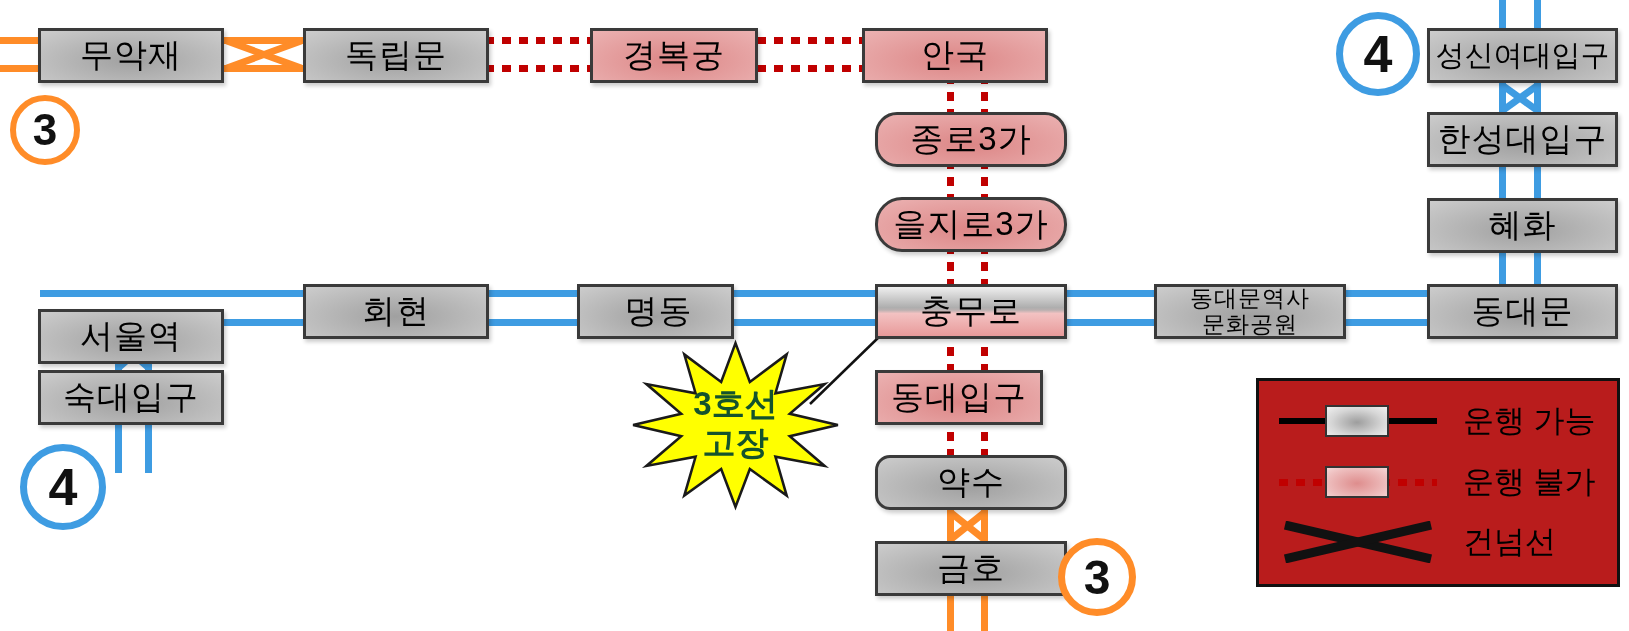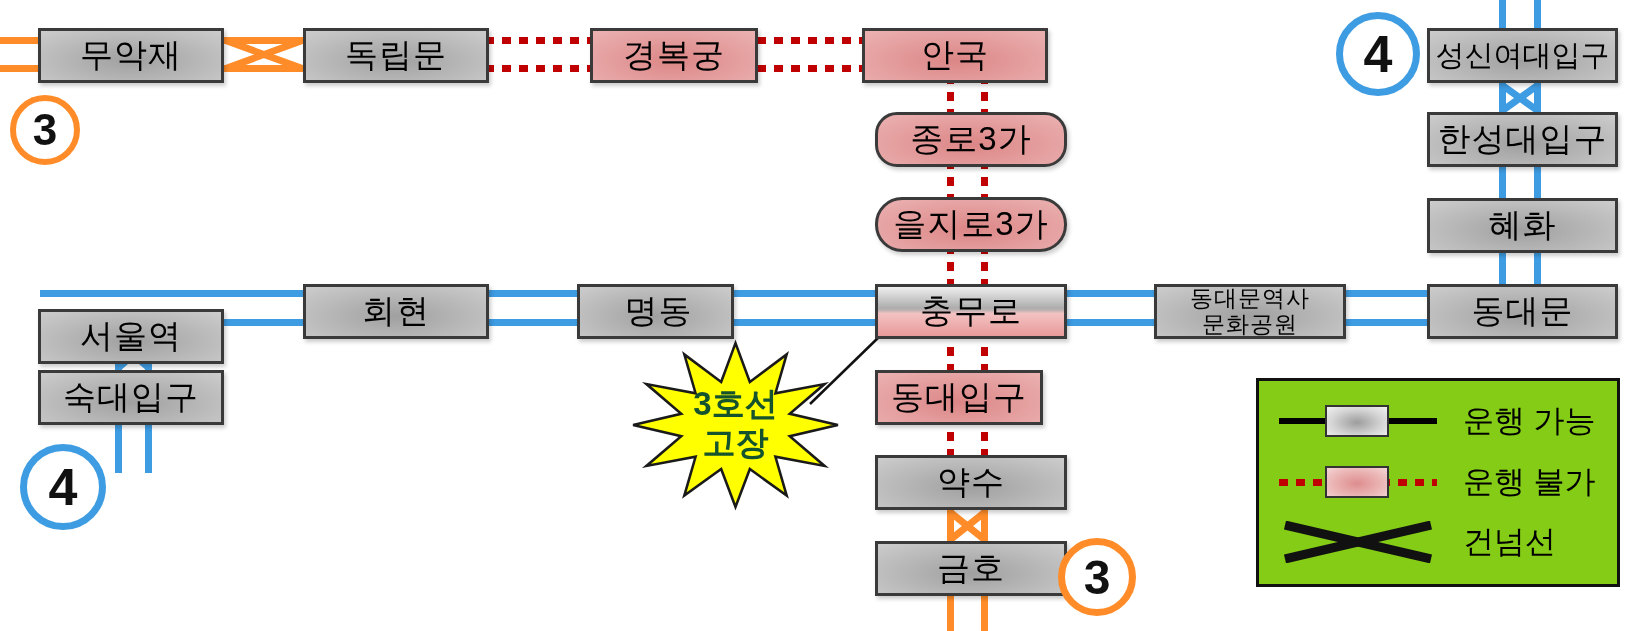--- a/index.html
+++ b/index.html
@@ -36,21 +36,21 @@
   .badge.blue   { border:7px solid #3E9CE2; }
 
   .alert-star { position:absolute; left:628px; top:336px; width:215px; height:178px; z-index:3; }
   .alert-text {
     position:absolute; left:628px; top:385px; width:215px; z-index:4;
     text-align:center; font-size:33px; font-weight:bold; line-height:1.18; color:#14532d;
   }
 
   .legend {
     position:absolute; left:1256px; top:378px; width:364px; height:209px; z-index:2;
-    box-sizing:border-box; border:3px solid #111; background:#84cc16;
+    box-sizing:border-box; border:3px solid #111; background:#b91c1c;
     display:flex; flex-direction:column; justify-content:space-between; padding:14px 16px 16px 20px;
   }
   .legend-row { display:flex; align-items:center; height:52px; }
   .legend-sample { position:relative; width:158px; height:42px; flex:none; }
   .ls-line   { position:absolute; left:0; right:0; top:18px; height:6px; background:#000; }
   .ls-dotted { position:absolute; left:0; right:0; top:18px; height:7px;
                background:repeating-linear-gradient(90deg,#C00000 0 9px,transparent 9px 17px); }
   .ls-box { position:absolute; left:46px; top:5px; width:64px; height:32px; box-sizing:border-box; border:2.5px solid #333; }
   .ls-box.gray { background: radial-gradient(ellipse at 50% 55%, #9d9d9d 0%, #d6d6d6 60%, #f1f1f1 100%); }
   .ls-box.pink { background: radial-gradient(ellipse at 50% 55%, #de8d8d 0%, #eebebe 70%, #f6d7d7 100%); }
@@ -112,21 +112,21 @@
   <div class="station" style="left:303px; top:284px; width:186px;">회현</div>
   <div class="station" style="left:577px; top:284px; width:157px;padding-left:6px;">명동</div>
   <div class="station split" style="left:875px; top:284px; width:192px;">충무로</div>
   <div class="station two-line" style="left:1154px; top:284px; width:192px;">
     <span>동대문역사</span>
     <span>문화공원</span>
   </div>
   <div class="station" style="left:1427px; top:284px; width:191px;">동대문</div>
 
   <div class="station pink" style="left:875px; top:370px; width:168px;">동대입구</div>
-  <div class="station" style="left:875px; top:455px; width:192px;">약수</div>
+  <div class="station" style="left:875px; top:455px; width:192px;border-radius:15px;">약수</div>
   <div class="station" style="left:875px; top:541px; width:192px;">금호</div>
 
   <div class="station" style="left:38px; top:370px; width:186px;">숙대입구</div>
 
   <div class="station long" style="left:1427px; top:28px; width:191px;font-family:Liberation Mono, monospace;">성신여대입구</div>
   <div class="station" style="left:1427px; top:112px; width:191px;">한성대입구</div>
   <div class="station" style="left:1427px; top:198px; width:191px;">혜화</div>
 
   <div class="badge orange" style="left:10px; top:95px; width:70px; height:70px; font-size:44px; border-width:6px;">3</div>
   <div class="badge blue" style="left:20px; top:444px; width:86px; height:86px; font-size:52px;">4</div>

